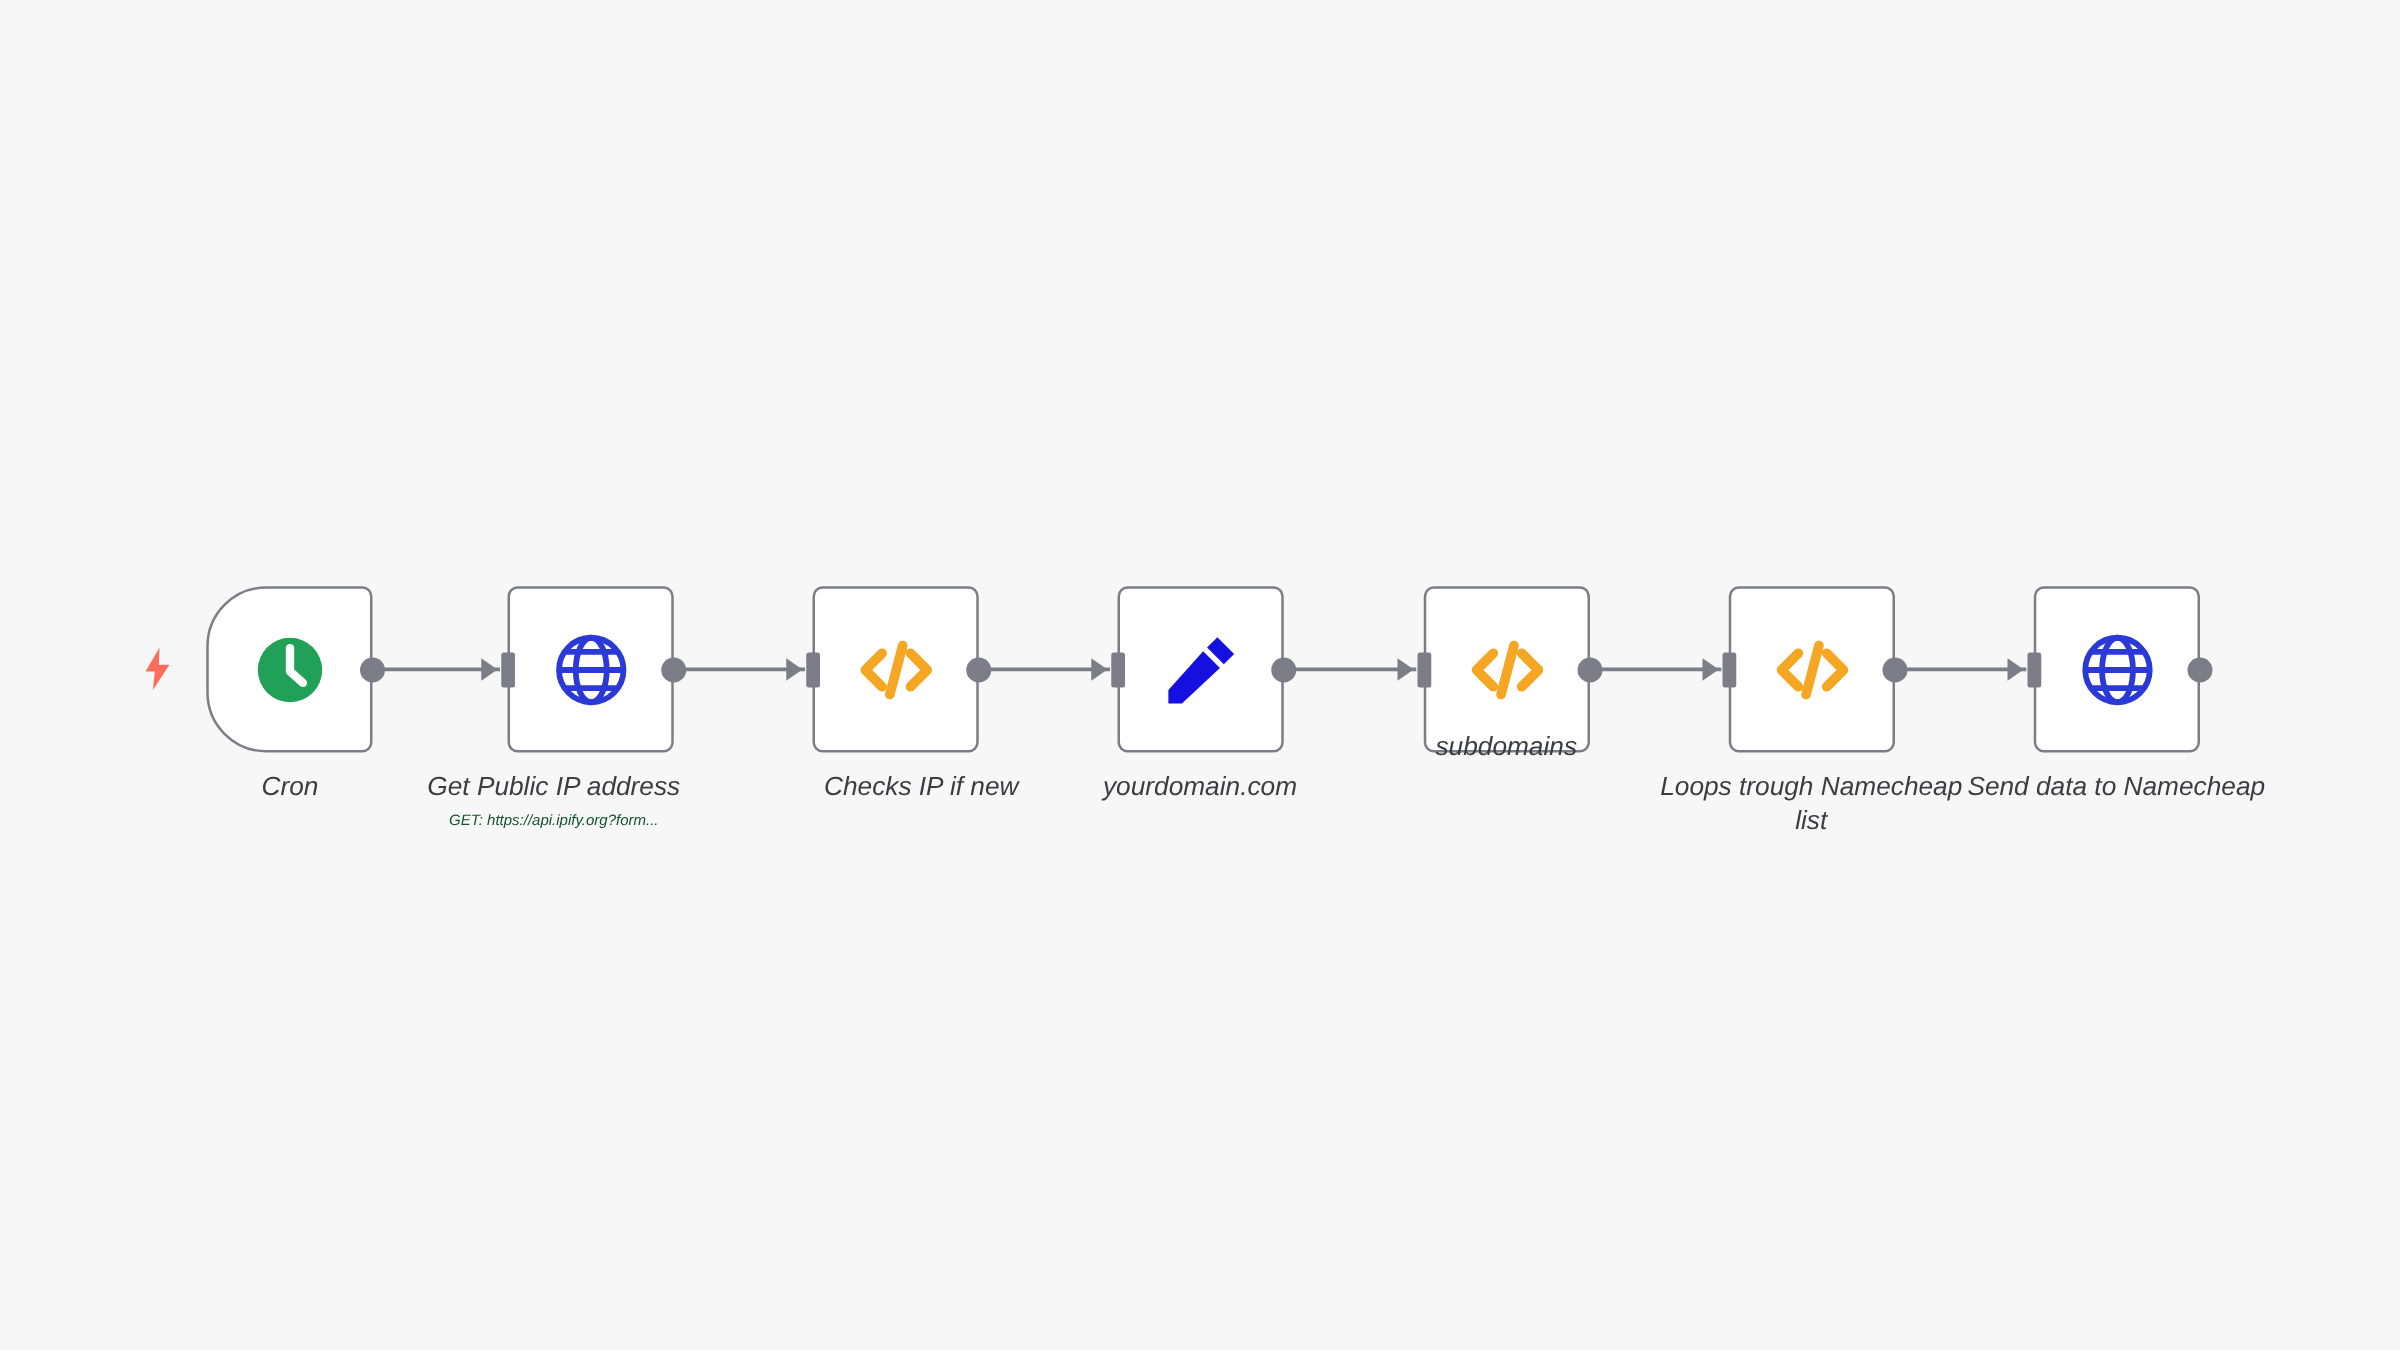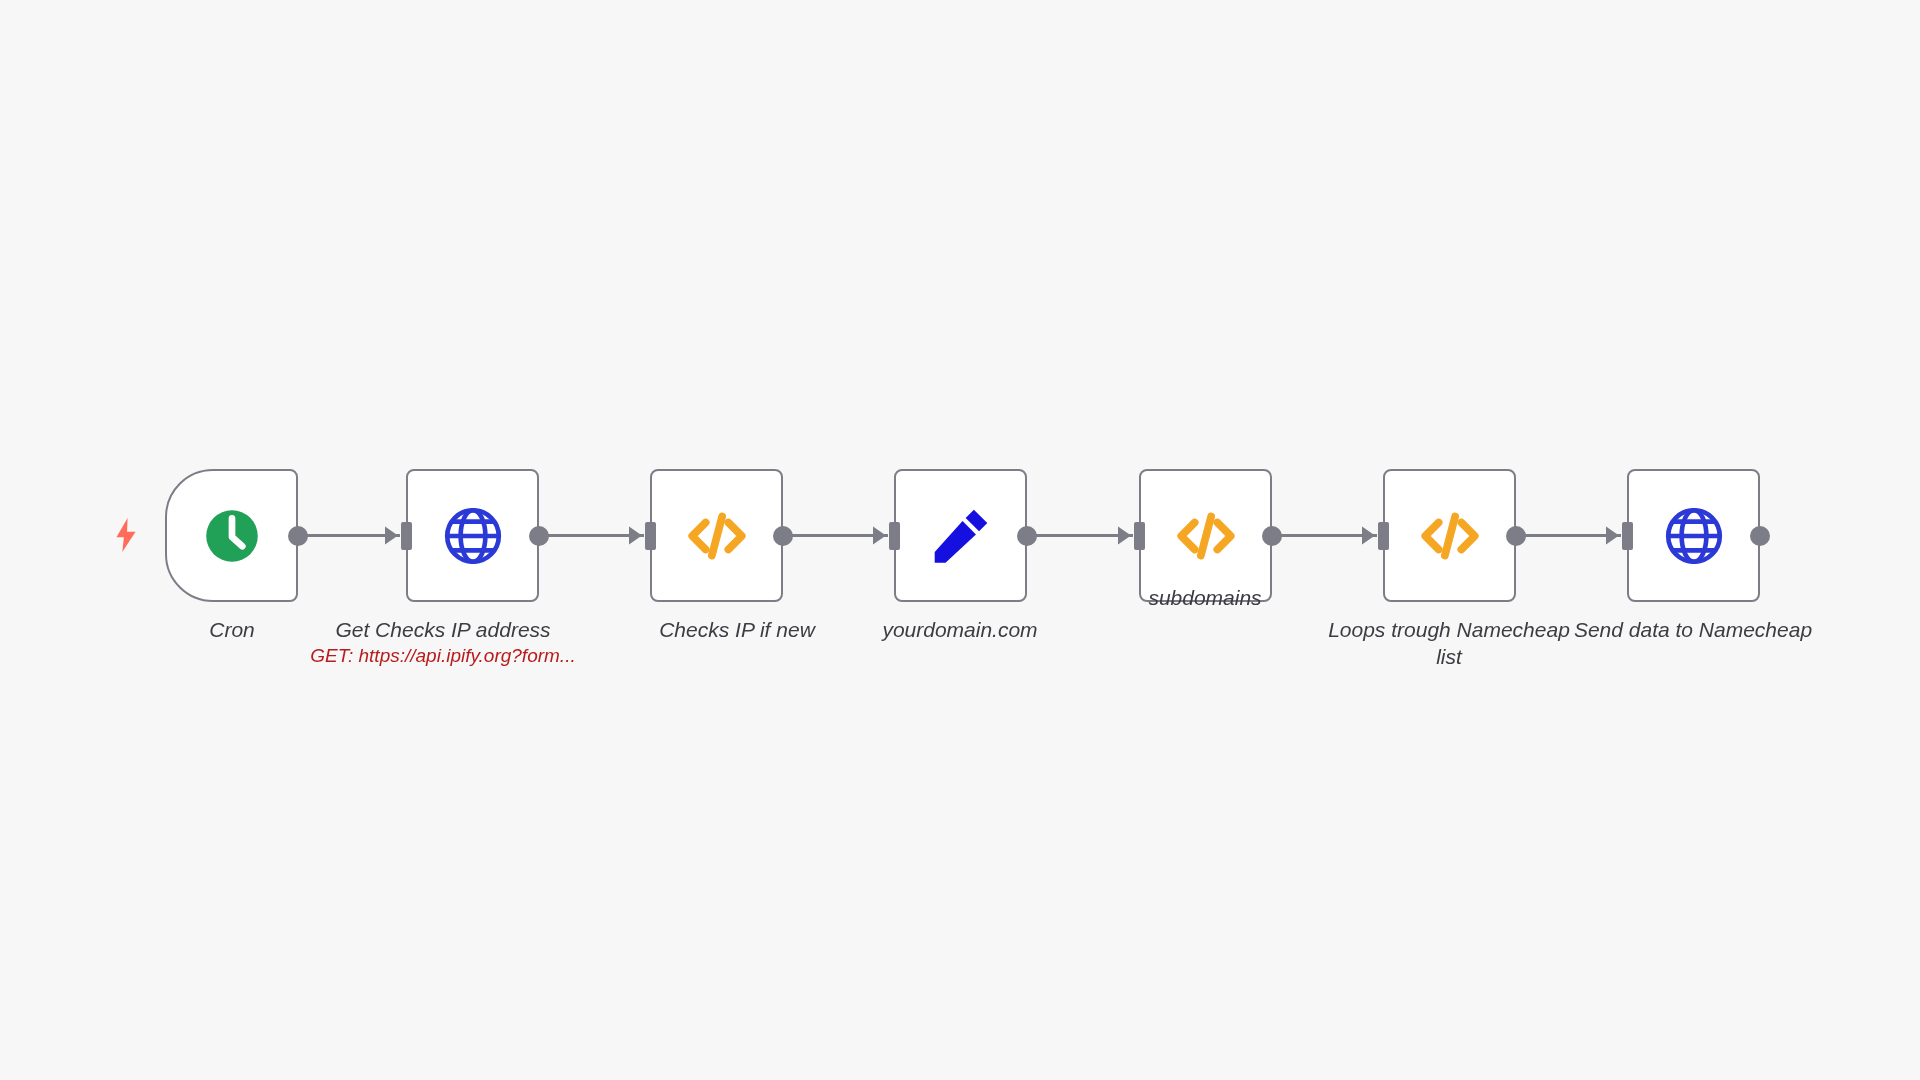--- a/index.html
+++ b/index.html
@@ -84,23 +84,23 @@
     font-size: 21px;
     line-height: 27px;
     color: #3c3c43;
     white-space: pre-line;
     pointer-events: none;
   }
   .node-sublabel {
     position: absolute;
     text-align: center;
     font-family: "Liberation Sans", sans-serif;
-    font-size: 19px;
+    font-size: 12px;
     line-height: 22px;
-    color: #b91c1c;
+    color: #14532d;
     white-space: nowrap;
     pointer-events: none;
   }
 
   
   .trigger-bolt {
     position: absolute;
     width: 26px;
     height: 34px;
     display: flex;
@@ -221,21 +221,21 @@
               <path d="M12 46 H52"></path>
             </g>
           </svg>
         </div>
       </div>
       <div class="ep-out" style="left: 1750px; top: 525.5px;"></div>
       <div class="ep-in" style="left: 1622px; top: 521.5px;"></div>
     </div>
   <div id="labels-layer">
       <div class="node-label" style="left: 104px; top: 616px; width: 256px;">Cron</div>
-      <div class="node-label" style="left: 224px; top: 616px; width: 438px;">Get Checks IP address</div>
+      <div class="node-label" style="left: 224px; top: 616px; width: 438px;">Get Public IP address</div>
       <div class="node-sublabel" style="left: 224px; top: 645px; width: 438px;">GET: https://api.ipify.org?form...</div>
       <div class="node-label" style="left: 508px; top: 616px; width: 458px;">Checks IP if new</div>
       <div class="node-label" style="left: 731px; top: 616px; width: 458px; text-align: center;">yourdomain.com</div>
       <div class="node-label" style="left: 976px; top: 584px; width: 458px;">subdomains</div>
       <div class="node-label" style="left: 1220px; top: 616px; width: 458px;">Loops trough Namecheap
 list</div>
       <div class="node-label" style="left: 1464px; top: 616px; width: 458px;">Send data to Namecheap</div>
     </div>
 
 </div>

